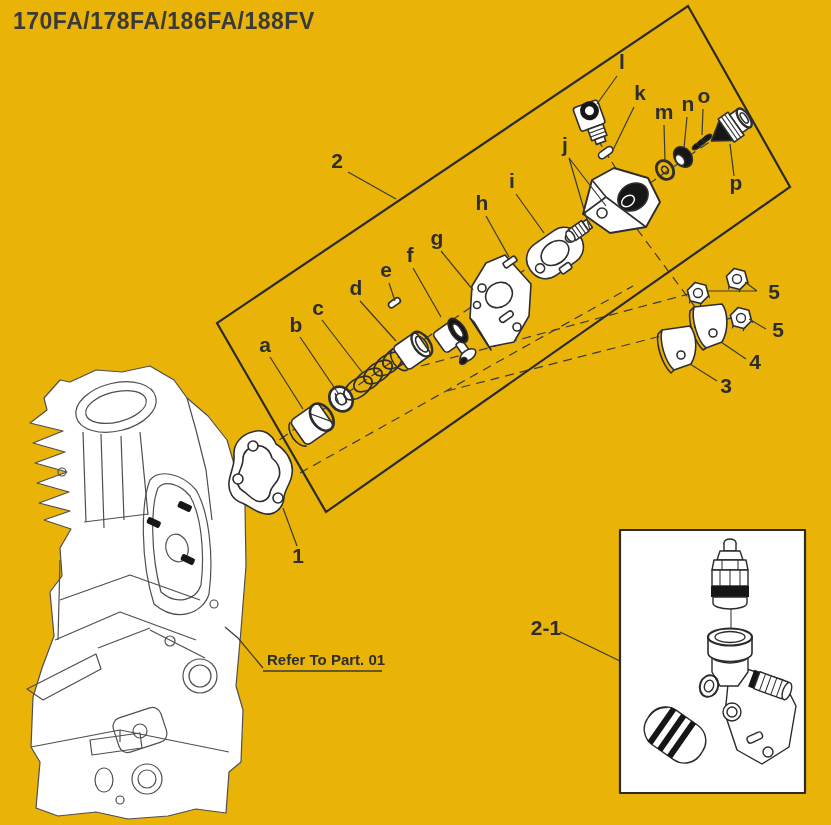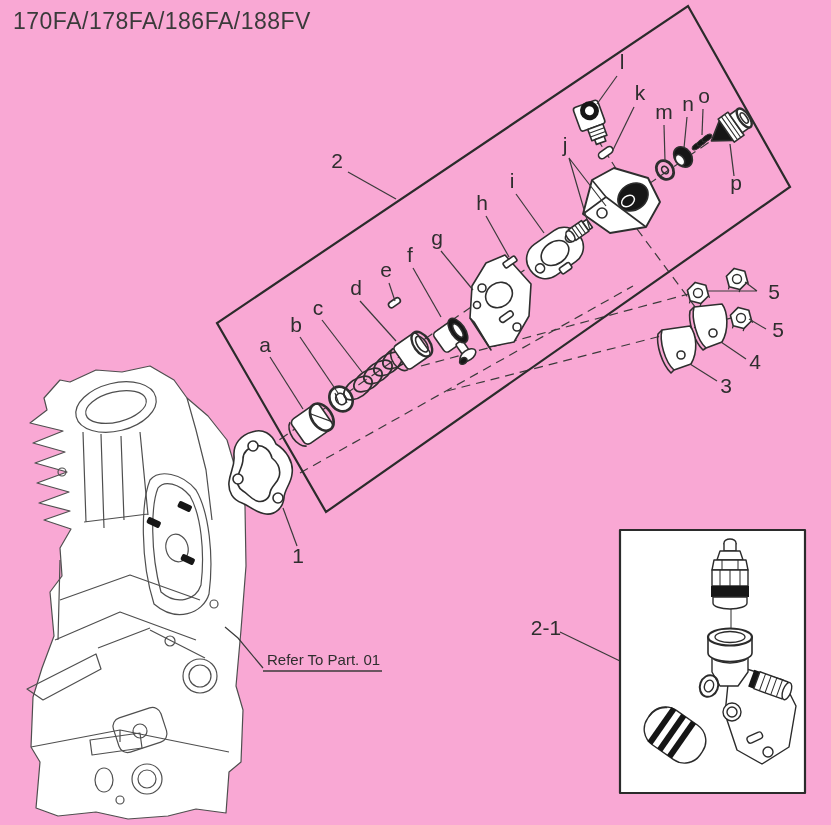--- a/index.html
+++ b/index.html
@@ -1,17 +1,17 @@
 <!DOCTYPE html>
 <html><head>
 <meta charset="utf-8">
 <style>
   html,body{margin:0;padding:0;background:#ffffff;}
-  .canvas{position:relative;width:831px;height:825px;background:#f9a8d4;overflow:hidden;
-          font-family:"Liberation Sans",sans-serif;}
+  .canvas{position:relative;width:831px;height:825px;background:#eab308;overflow:hidden;
+          font-family:"Liberation Sans",sans-serif;font-weight:bold;}
   .title{position:absolute;left:13px;top:8px;font-size:23px;color:#3a3a3a;letter-spacing:.5px;}
   svg{position:absolute;left:0;top:0;}
   svg text{font-family:"Liberation Sans",sans-serif;fill:#2e2e2e;}
   .lbl{font-size:21px;}
   .num{font-size:21px;}
   .note{font-size:15px;}
 </style>
 </head>
 <body>
 

